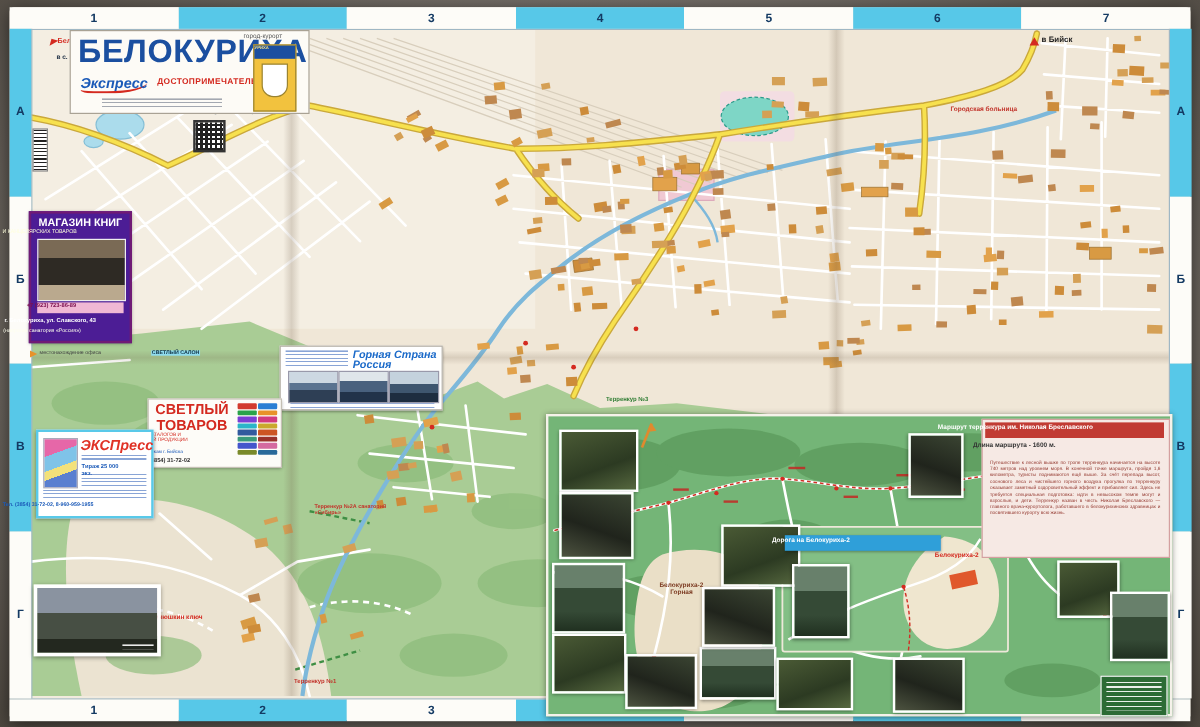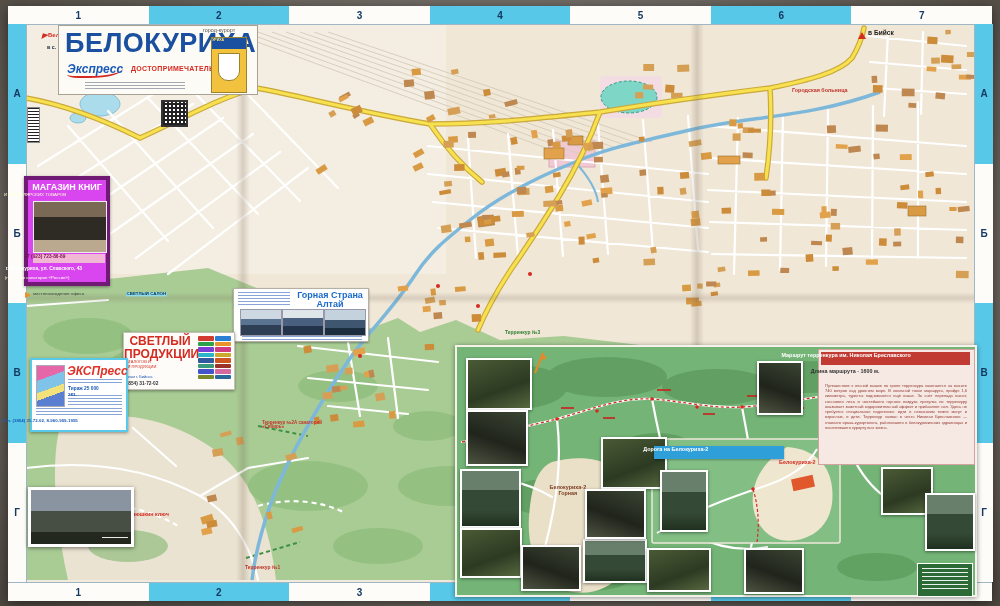--- a/index.html
+++ b/index.html
@@ -350,49 +350,49 @@
   <div class="lbl" style="left:39px;top:39px;font-size:9px;font-weight:bold;color:#223246;"><span class="sc60">в с. Новотырышкино</span></div>
   <div class="lbl" style="left:850px;top:24px;font-size:11px;font-weight:bold;color:#222;">
     <span style="display:inline-block;width:0;height:0;border-bottom:7px solid #d42a20;border-left:4px solid transparent;border-right:4px solid transparent;margin-right:2px;"></span><span class="sc60">в Бийск</span>
   </div>
   <div class="lbl" style="left:784px;top:82px;font-size:9px;font-weight:bold;color:#c2332a;"><span class="sc60">Городская больница</span></div>
   <div class="lbl" style="left:112px;top:506px;font-size:9px;font-weight:bold;color:#d42a20;"><span class="redpin"></span><span class="sc60">Дунюшкин ключ</span></div>
   <div class="lbl" style="left:237px;top:559px;font-size:9px;font-weight:bold;color:#c2332a;"><span class="sc55">Терренкур №1</span></div>
   <div class="lbl" style="left:254px;top:414px;font-size:9px;font-weight:bold;color:#c2332a;width:70px;white-space:normal;"><span class="sc50" style="width:200%;">Терренкур №2А санаторий «Сибирь»</span></div>
   <div class="lbl" style="left:497px;top:324px;font-size:9px;font-weight:bold;color:#2f7d33;"><span class="sc55">Терренкур №3</span></div>
 
-  <div class="card" style="left:16px;top:170px;width:86px;height:110px;background:#d946ef;border:4px solid #701a75;box-shadow:0 1px 3px rgba(0,0,0,.4);">
+  <div class="card" style="left:16px;top:170px;width:86px;height:110px;background:#4c1d95;border:2px solid #701a75;box-shadow:0 1px 3px rgba(0,0,0,.4);">
     <div style="text-align:center;color:#fff;font-weight:bold;font-size:9px;margin-top:2px;">МАГАЗИН КНИГ</div>
     <div style="text-align:center;color:#ffd;font-size:8px;height:7px;"><span class="sc55" style="width:182%;margin-left:-41%;">И КАНЦЕЛЯРСКИХ ТОВАРОВ</span></div>
     <div class="abs" style="left:5px;top:21px;width:72px;height:50px;border:1px solid #eee;background:linear-gradient(180deg,#7a6a55 0 30%,#2e2a24 30% 75%,#baa98e 75%);"></div>
     <div class="abs" style="left:5px;top:74px;width:72px;height:9px;background:#f0b8d4;color:#7c1050;font-size:8px;font-weight:bold;text-align:center;"><span class="sc60" style="width:166%;margin-left:-33%;">+7 (923) 723-86-89</span></div>
     <div class="abs" style="left:2px;top:86px;width:80px;color:#fff;font-weight:bold;font-size:8px;text-align:center;height:8px;"><span class="sc60" style="width:166%;margin-left:-33%;">г. Белокуриха, ул. Славского, 43</span></div>
     <div class="abs" style="left:2px;top:95px;width:80px;color:#ffe;font-size:8px;text-align:center;height:8px;"><span class="sc55" style="width:182%;margin-left:-41%;">(напротив санатория «Россия»)</span></div>
   </div>
   <div class="lbl" style="left:17px;top:286px;font-size:8px;color:#444;z-index:5;">
     <span style="display:inline-block;width:0;height:0;border-left:6px solid #e8922a;border-top:3px solid transparent;border-bottom:3px solid transparent;"></span>
     <span class="sc55">местонахождение офиса</span><span class="sc55" style="background:#8fdcef;font-weight:bold;color:#134;padding:0 1px;">СВЕТЛЫЙ САЛОН</span>
   </div>
 
   <div class="card" style="left:225px;top:282px;width:136px;height:54px;background:#fff;border:1px solid #b5b0a5;box-shadow:0 1px 2px rgba(0,0,0,.35);">
     <div class="abs bluelines" style="left:4px;top:3px;width:52px;height:13px;"></div>
-    <div class="abs" style="left:60px;top:2px;width:72px;text-align:center;color:#1b6ac9;font-weight:bold;font-size:9px;line-height:1;">
+    <div class="abs" style="left:60px;top:2px;width:72px;color:#1b6ac9;font-weight:bold;font-size:9px;line-height:1;font-style:italic;">
       <div>Горная Страна</div>
-      <div>Алтай</div>
+      <div>Россия</div>
     </div>
     <div class="abs" style="left:6px;top:20px;width:40px;height:25px;border:1px solid #99a;background:linear-gradient(180deg,#cdd8e2 0 35%,#5a7390 35% 60%,#2e3f55 60%);"></div>
     <div class="abs" style="left:48px;top:20px;width:40px;height:25px;border:1px solid #99a;background:linear-gradient(180deg,#dfe6ea 0 30%,#49617e 30% 65%,#22334a 65%);"></div>
     <div class="abs" style="left:90px;top:20px;width:40px;height:25px;border:1px solid #99a;background:linear-gradient(180deg,#c4d2dd 0 40%,#3e566f 40% 70%,#1d2d40 70%);"></div>
     <div class="abs bluelines" style="left:8px;top:47px;width:120px;height:5px;"></div>
   </div>
 
   <div class="card" style="left:115px;top:326px;width:112px;height:58px;background:#fdfcf8;border:1px solid #c5c0b5;box-shadow:0 1px 3px rgba(0,0,0,.4);">
     <div style="width:72px;text-align:center;color:#d42a20;font-weight:bold;font-size:12px;line-height:1.05;margin-top:2px;">
       <div>СВЕТЛЫЙ</div>
-      <div>ПРОДУКЦИИ</div>
+      <div>ТОВАРОВ</div>
     </div>
     <div style="width:72px;text-align:center;color:#d42a20;font-size:8px;height:14px;line-height:1.1;">
       <span class="sc50" style="width:200%;margin-left:-50%;"><span>РЕКЛАМНЫХ КАТАЛОГОВ И</span><br><span>ДРУГОЙ ПЕЧАТНОЙ ПРОДУКЦИИ</span></span>
     </div>
     <div style="width:72px;text-align:center;color:#1b5ab8;font-size:8px;height:7px;"><span class="sc50" style="width:200%;margin-left:-50%;">по почтовым ящикам г. Бийска</span></div>
     <div style="width:72px;text-align:center;color:#333;font-weight:bold;font-size:8px;"><span class="sc60" style="width:166%;margin-left:-33%;">тел. (3854) 31-72-02</span></div>
     <div class="abs" id="chips" style="left:74px;top:3px;width:36px;height:52px;display:flex;flex-wrap:wrap;gap:1px;align-content:flex-start;">
           <div style="width: 16px; height: 4.5px; border-radius: 1px; background: rgb(210, 59, 47);"></div>
           <div style="width: 16px; height: 4.5px; border-radius: 1px; background: rgb(42, 127, 212);"></div>
           <div style="width: 16px; height: 4.5px; border-radius: 1px; background: rgb(42, 163, 74);"></div>

